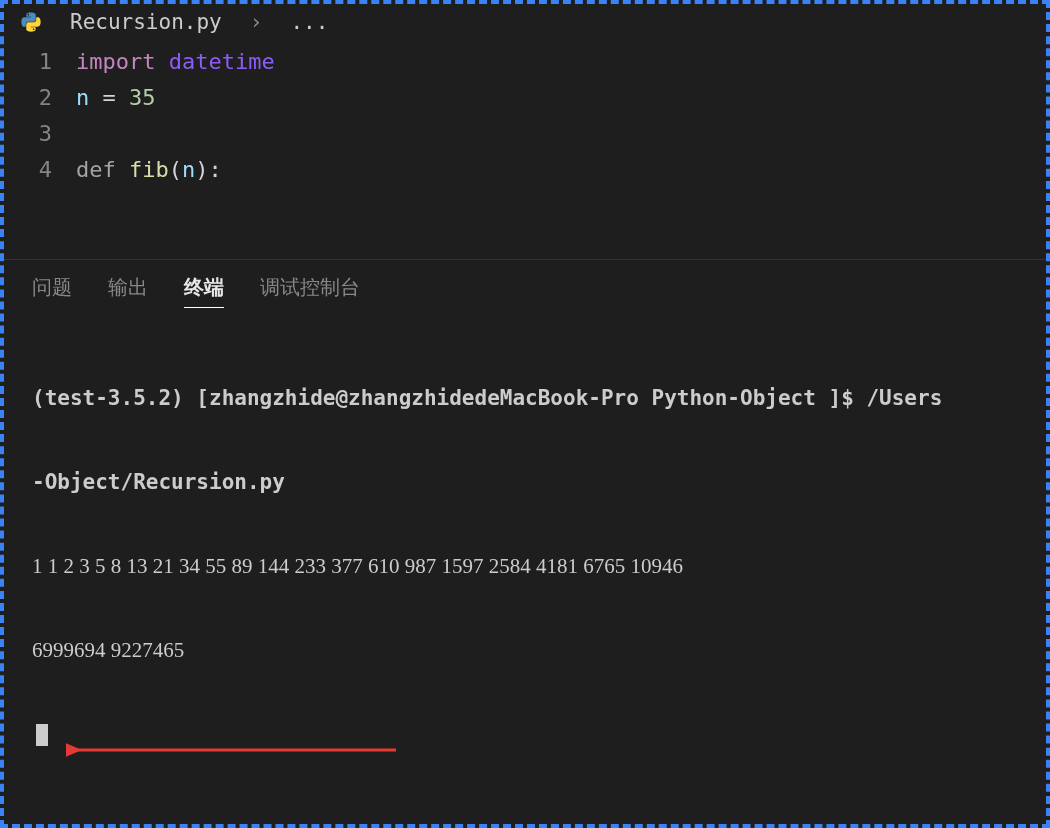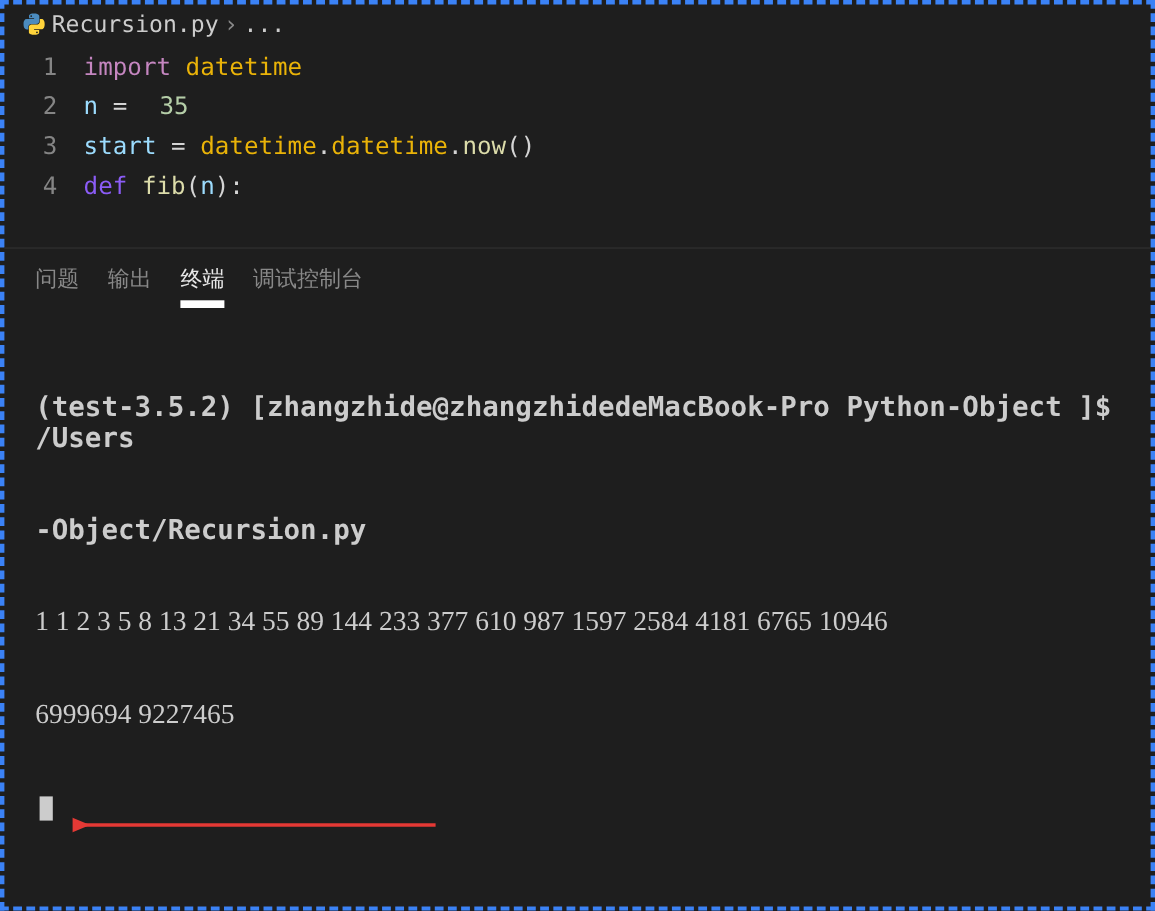--- a/index.html
+++ b/index.html
@@ -18,21 +18,21 @@
       background: #1e1e1e;
       display: flex;
       flex-direction: column;
     }
     .breadcrumb {
       display: flex;
       align-items: center;
       padding: 6px 16px;
       color: #cccccc;
       font-size: 21px;
-      gap: 5px;
+      gap: 28px;
     }
     .python-icon {
       width: 22px;
       height: 22px;
       display: inline-flex;
       align-items: center;
       justify-content: center;
     }
     .chevron {
       color: #888;
@@ -57,45 +57,46 @@
       padding-right: 24px;
       color: #858585;
       flex-shrink: 0;
       user-select: none;
     }
     .code {
       color: #d4d4d4;
       white-space: pre;
     }
     .kw-import { color: #c586c0; }
-    .kw-def { color: #8b5cf6; text-align: center; }
-    .mod { color: #eab308; }
+    .kw-def { color: #a3a3a3; text-align: center; }
+    .mod { color: #8b5cf6; }
     .var { color: #9cdcfe; }
-    .num { color: #b5cea8; margin-left: 16px; }
+    .num { color: #b5cea8; }
     .fn { color: #dcdcaa; }
     .param { color: #9cdcfe; }
     .panel-tabs {
       display: flex;
-      gap: 26px;
+      gap: 36px;
       padding: 14px 28px 10px 28px;
       border-top: 1px solid #333;
       font-size: 20px;
       color: #888;
     }
     .panel-tab {
       cursor: pointer;
       padding-bottom: 6px;
     }
     .panel-tab.active {
       color: #e7e7e7;
-      border-bottom: 7px solid #ffffff;
+      border-bottom: 1px solid #ffffff;
+      font-weight: bold;
     }
     .terminal {
       padding: 10px 28px 20px 28px;
-      font-size: 25px;
+      font-size: 21px;
       line-height: 28px;
       color: #cccccc;
       white-space: pre-wrap;
       word-break: break-all;
       font-family: 'Menlo', 'Consolas', monospace;
     }
     .term-prompt { color: #cccccc; font-weight: bold;}
     .term-line { color: #cccccc; font-family: Liberation Serif, serif; }
     .term-result { color: #cccccc; font-weight: bold;}
     .arrow-annotation {
@@ -136,21 +137,20 @@
     <div class="line">
       <span class="gutter">1</span>
       <span class="code"><span class="kw-import">import</span> <span class="mod">datetime</span></span>
     </div>
     <div class="line">
       <span class="gutter">2</span>
       <span class="code"><span class="var">n</span><span> = </span><span class="num">35</span></span>
     </div>
     <div class="line">
       <span class="gutter">3</span>
-      <span class="code"><span class="var">start</span><span> = </span><span class="mod">datetime</span><span>.</span><span class="mod">datetime</span><span>.</span><span class="fn">now</span><span>()</span></span>
     </div>
     <div class="line">
       <span class="gutter">4</span>
       <span class="code"><span class="kw-def">def</span><span> </span><span class="fn">fib</span><span>(</span><span class="param">n</span><span>):</span></span>
     </div>
 
   </div>
 
   <div class="panel-tabs">
     <span class="panel-tab">问题</span>

